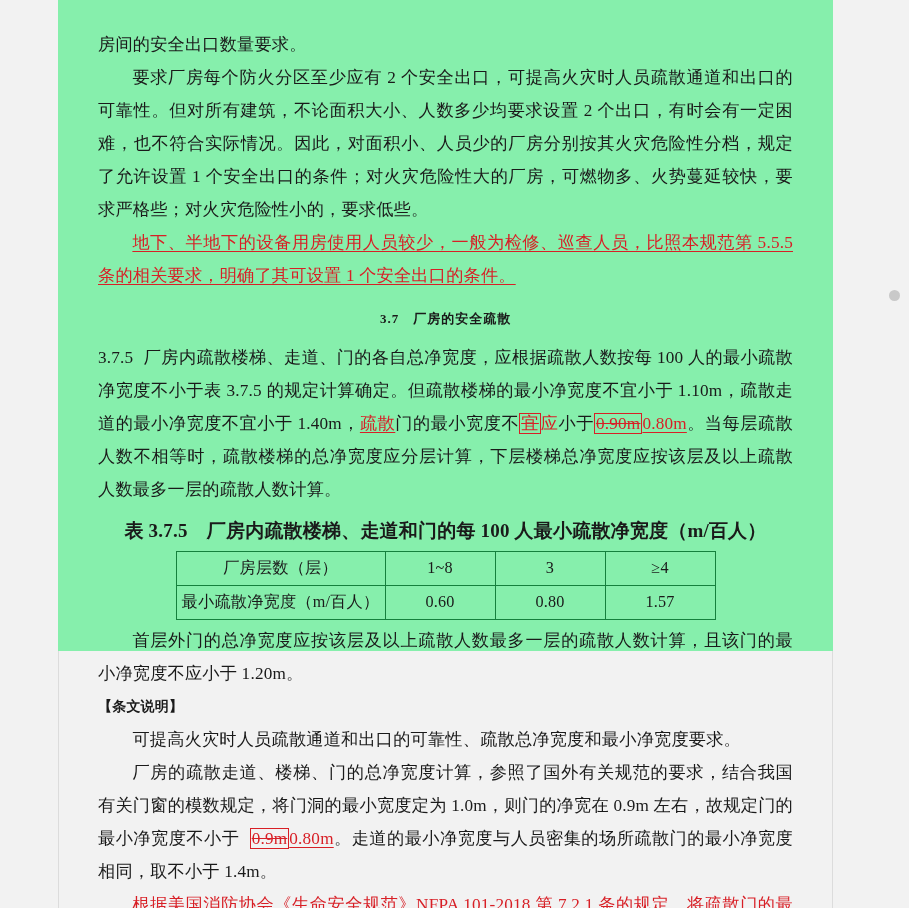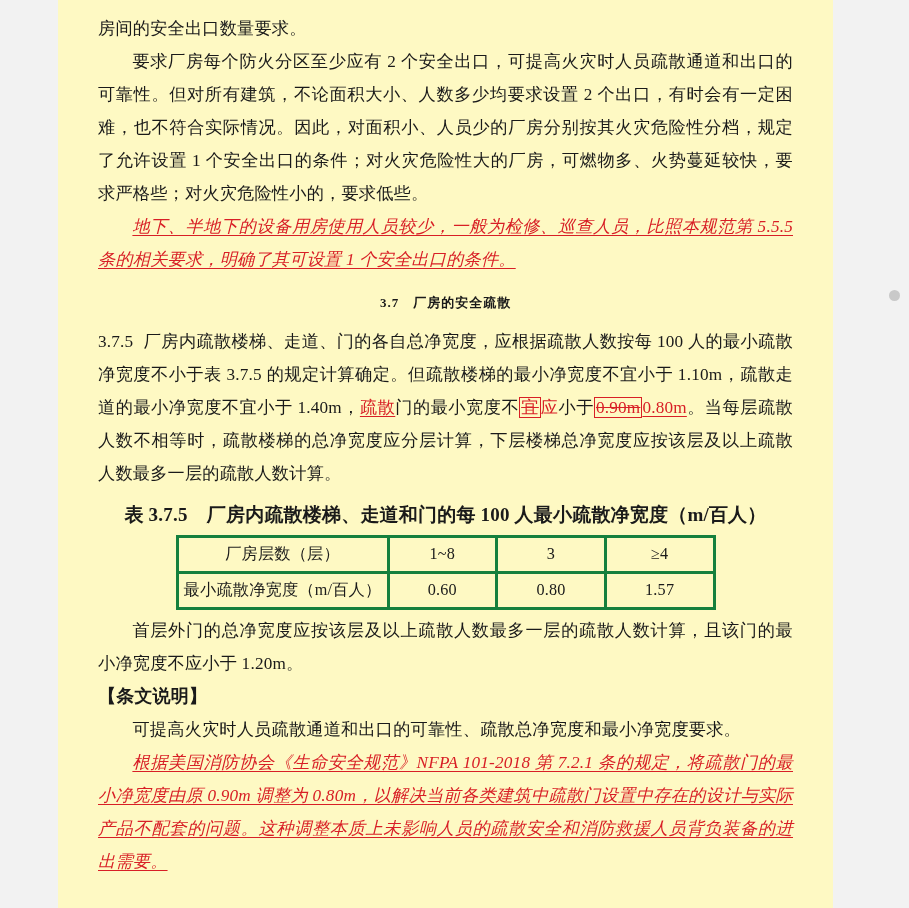--- a/index.html
+++ b/index.html
@@ -11,44 +11,43 @@
     width: 909px;
     height: 908px;
     font-family: "Liberation Serif", serif;
     overflow: hidden;
   }
   #page {
     position: absolute;
     left: 58px;
     top: 0;
     width: 775px;
-    height: 908px;
-    background: #fef9c3;
+    height: 651px;
+    background: #86efac;
     box-sizing: border-box;
-    padding: 12px 40px 0 40px;
+    padding: 28px 40px 0 40px;
   }
   .doc {
     font-size: 17.2px;
     line-height: 33px;
     color: #1a1a1a;
     letter-spacing: 0.2px;
   }
   p {
     margin: 0;
     text-align: justify;
     text-justify: inter-ideograph;
   }
   .indent {
     text-indent: 2em;
   }
   .red {
     color: #d81f26;
     text-decoration: underline;
     text-underline-offset: 3px;
-    font-style: italic;
   }
   .red-plain {
     color: #d81f26;
   }
   .boxed {
     border: 1px solid #d81f26;
     padding: 0 1px;
     color: #d81f26;
   }
   .strike-red {
@@ -73,32 +72,32 @@
     font-weight: bold;
     margin: 8px 0 4px 0;
   }
   table.spec {
     border-collapse: collapse;
     margin: 0 auto 4px auto;
     width: 540px;
     font-size: 16.2px;
   }
   table.spec td {
-    border: 3px solid #15803d;
+    border: 1px solid #15803d;
     height: 30px;
     text-align: center;
     vertical-align: middle;
     padding: 0 4px;
   }
   table.spec td.head {
     width: 200px;
   }
   .bracket-title {
     font-weight: bold;
-    font-size: 18px;
+    font-size: 14px;
   }
   
   #scroll-dot {
     position: absolute;
     right: 9px;
     top: 290px;
     width: 11px;
     height: 11px;
     background: #c9c9c9;
     border-radius: 50%;
@@ -161,17 +160,20 @@
       </tr>
     </tbody>
       </table>
 
     <p class="indent">首层外门的总净宽度应按该层及以上疏散人数最多一层的疏散人数计算，且该门的最小净宽度不应小于 1.20m。</p>
 
     <p class="bracket-title">【条文说明】</p>
 
     <p class="indent">可提高火灾时人员疏散通道和出口的可靠性、疏散总净宽度和最小净宽度要求。</p>
 
+    <p class="indent">
+      <span>厂房的疏散走道、楼梯、门的总净宽度计算，参照了国外有关规范的要求，结合我国有关门窗的模数规定，将门洞的最小宽度定为 1.0m，则门的净宽在 0.9m 左右，故规定门的最小净宽度不小于</span><span class="sp"></span><span class="boxed strike-red">0.9m</span><span class="under-red">0.80m</span><span>。走道的最小净宽度与人员密集的场所疏散门的最小净宽度相同，取不小于 1.4m。</span>
+    </p>
 
     <p class="indent red">根据美国消防协会《生命安全规范》NFPA 101-2018 第 7.2.1 条的规定，将疏散门的最小净宽度由原 0.90m 调整为 0.80m，以解决当前各类建筑中疏散门设置中存在的设计与实际产品不配套的问题。这种调整本质上未影响人员的疏散安全和消防救援人员背负装备的进出需要。</p>
 
   </div>
 </div>
 
 </body></html>

